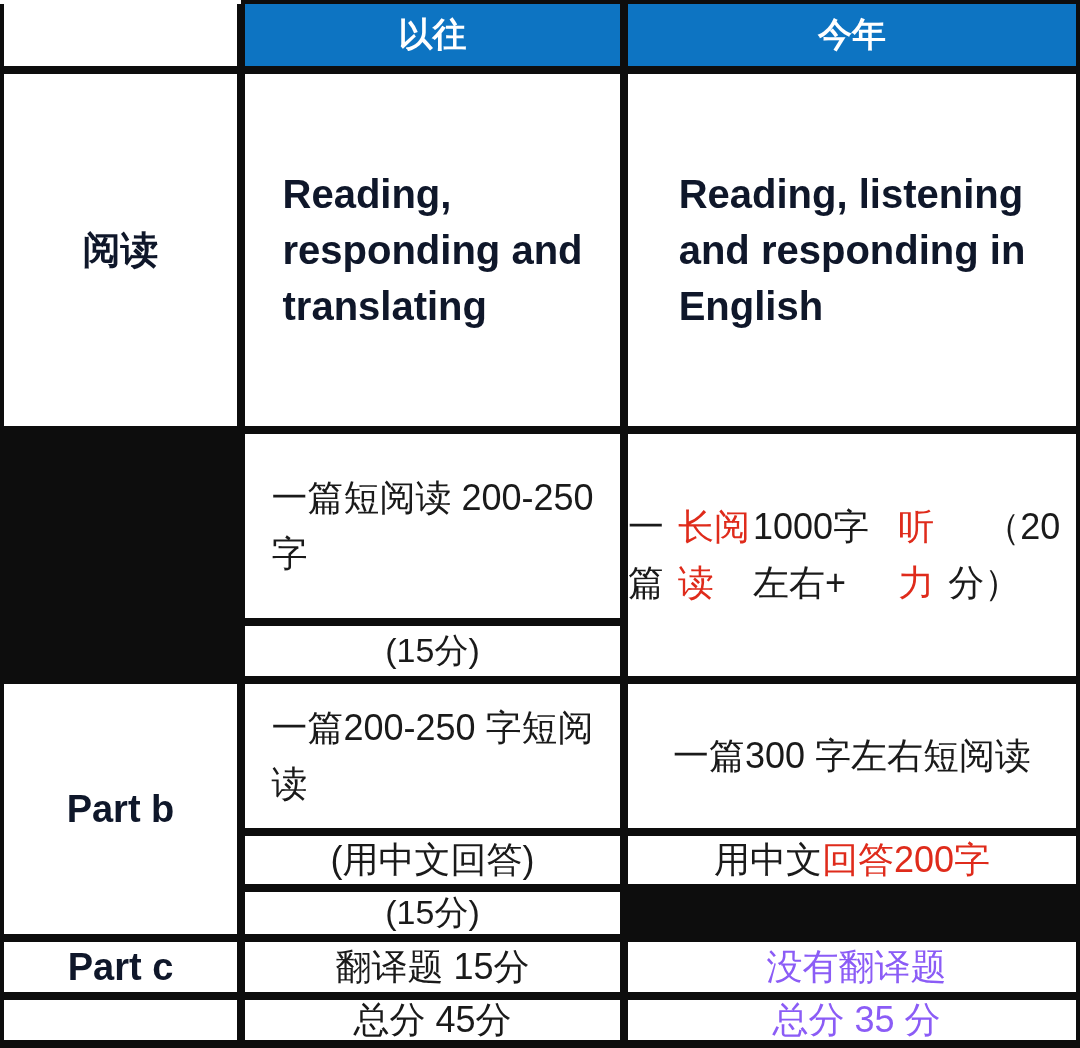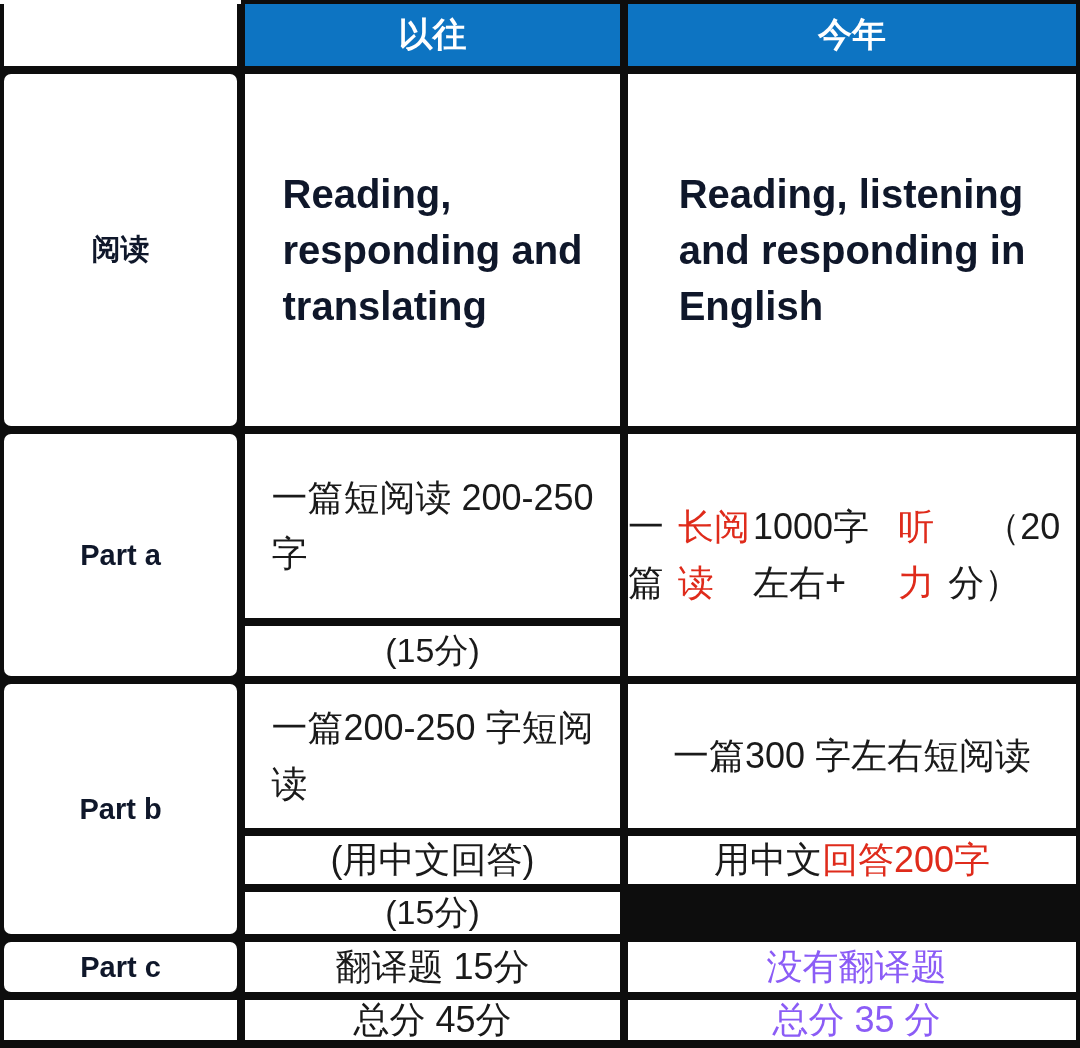--- a/index.html
+++ b/index.html
@@ -27,21 +27,21 @@
   }
 
   .head {
     background: #0d74c2;
     color: #ffffff;
     font-weight: bold;
     font-size: 34px;
   }
 
   .blue  { color: #0f172a; font-weight: bold; }
-  .label { font-size: 29px; border-radius: 7px; }
+  .label { font-size: 38px; }
   .eng   { font-size: 40px; line-height: 1.40; white-space: pre-line; }
 
   .body-text { font-size: 36px; color: #1a1a1a; line-height: 1.55; white-space: pre-line; }
   .score     { font-size: 34px; color: #1a1a1a; }
   .red-text  { color: #8b5cf6; padding-left: 9px; }
   .rich span.red { color: #df2b1b; }
 
   
   .corner-notch {
     position: absolute;
@@ -60,21 +60,20 @@
   <div class="cell head" style="grid-column:3;grid-row:1">今年</div>
 
   <div class="cell blue label" style="grid-column:1;grid-row:2">阅读</div>
   <div class="cell blue eng" style="grid-column:2;grid-row:2">Reading,
 responding and
 translating</div>
   <div class="cell blue eng" style="grid-column:3;grid-row:2">Reading, listening
 and responding in
 English</div>
 
-  <div class="cell blue label" style="grid-column:1;grid-row:3 / span 2">Part a</div>
   <div class="cell body-text" style="grid-column:2;grid-row:3">一篇短阅读 200-250
 字</div>
   <div class="cell score" style="grid-column:2;grid-row:4">(15分)</div>
   <div class="cell body-text rich" style="grid-column:3;grid-row:3 / span 2"><span>一篇</span><span class="red">长阅读</span><span> 1000字左右+</span><span>
 </span><span class="red">听力</span><span>　（20分）</span></div>
 
   <div class="cell blue label" style="grid-column:1;grid-row:5 / span 3">Part b</div>
   <div class="cell body-text" style="grid-column:2;grid-row:5">一篇200-250 字短阅
 读</div>
   <div class="cell body-text" style="grid-column:2;grid-row:6">(用中文回答)</div>

